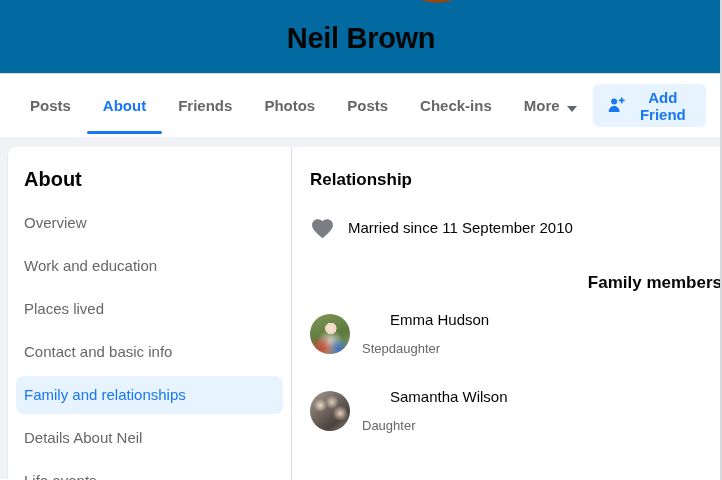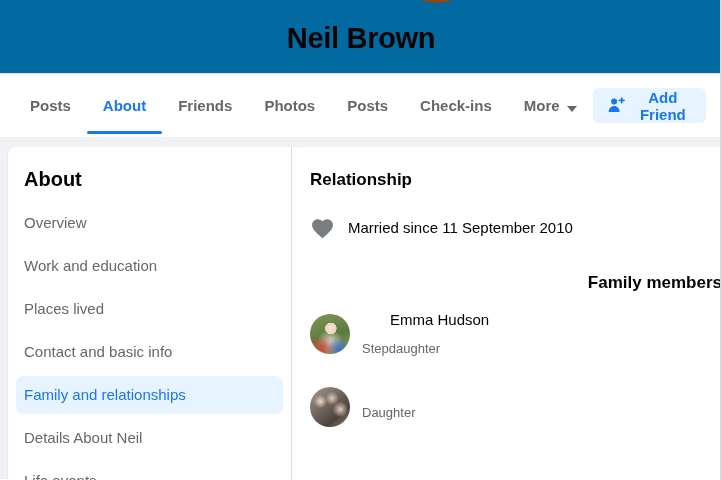--- a/index.html
+++ b/index.html
@@ -64,21 +64,21 @@
     content: "";
     position: absolute;
     left: 0; right: 0; bottom: 3px;
     height: 3px;
     background: #1877f2;
     border-radius: 2px;
   }
   .caret-down { display: inline-block; margin-top: 2px; }
   .add-friend-btn {
     margin-left: auto;
-    height: 35px;
+    height: 43px;
     padding: 0 14px;
     border: none;
     border-radius: 6px;
     background: #e7f3ff;
     color: #1877f2;
     font-family: inherit;
     font-size: 15px;
     font-weight: 600;
     display: flex;
     align-items: center;
@@ -273,20 +273,21 @@
           <div class="family-row">
             <div class="avatar avatar-emma"></div>
             <div>
               <div class="member-name">Emma Hudson</div>
               <div class="member-relation">Stepdaughter</div>
             </div>
           </div>
           <div class="family-row">
             <div class="avatar avatar-samantha"></div>
             <div>
+              <div class="member-name">Samantha Wilson</div>
               <div class="member-relation">Daughter</div>
             </div>
           </div>
         </div>
       </div>
 
     </div>
   </div>
 
   <div class="window-edge-line"></div>

